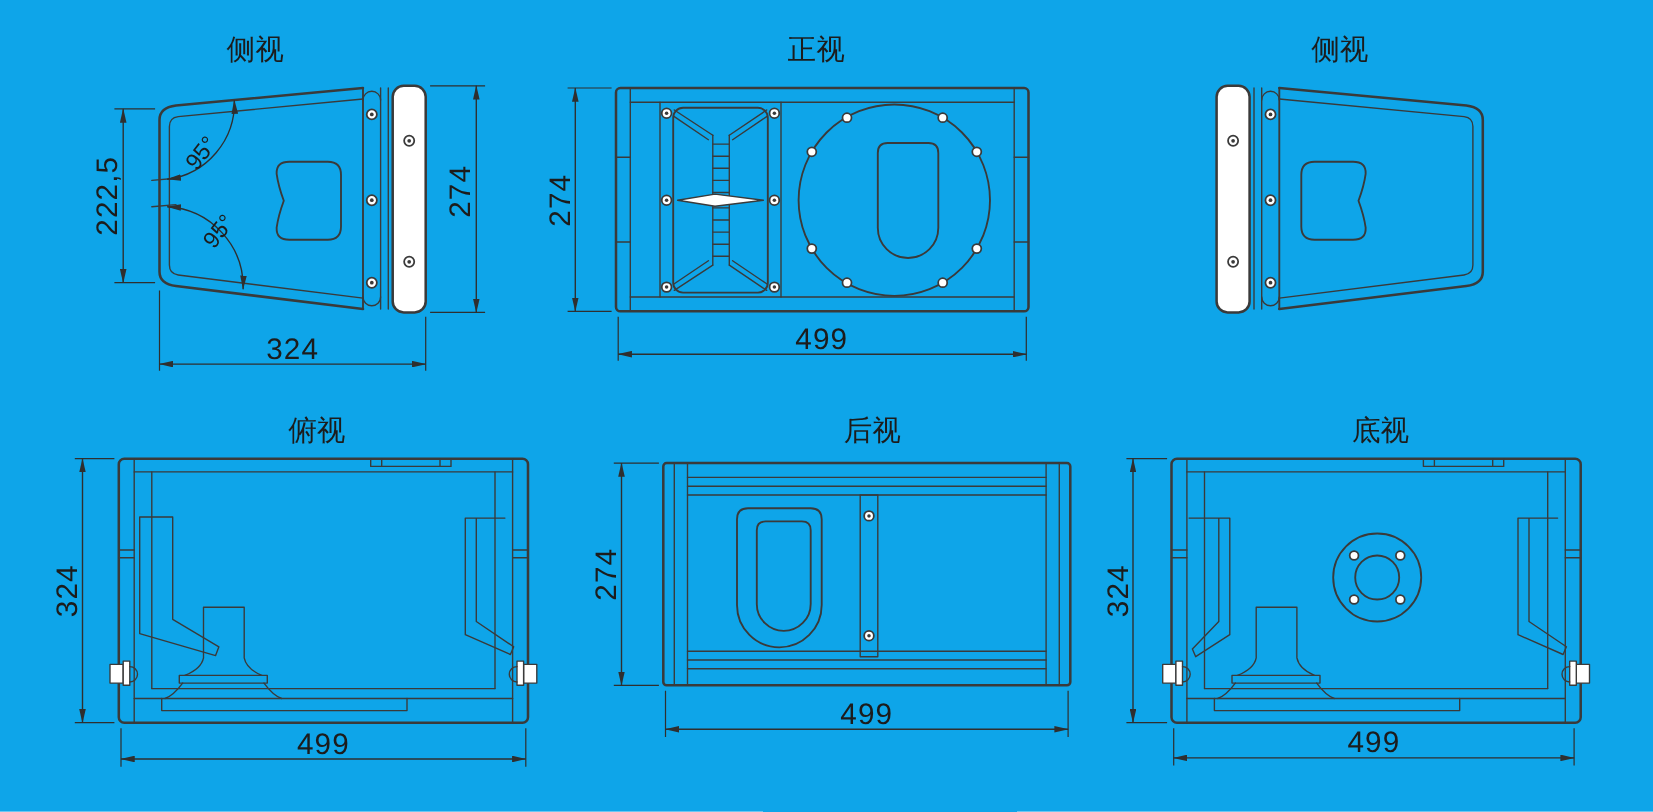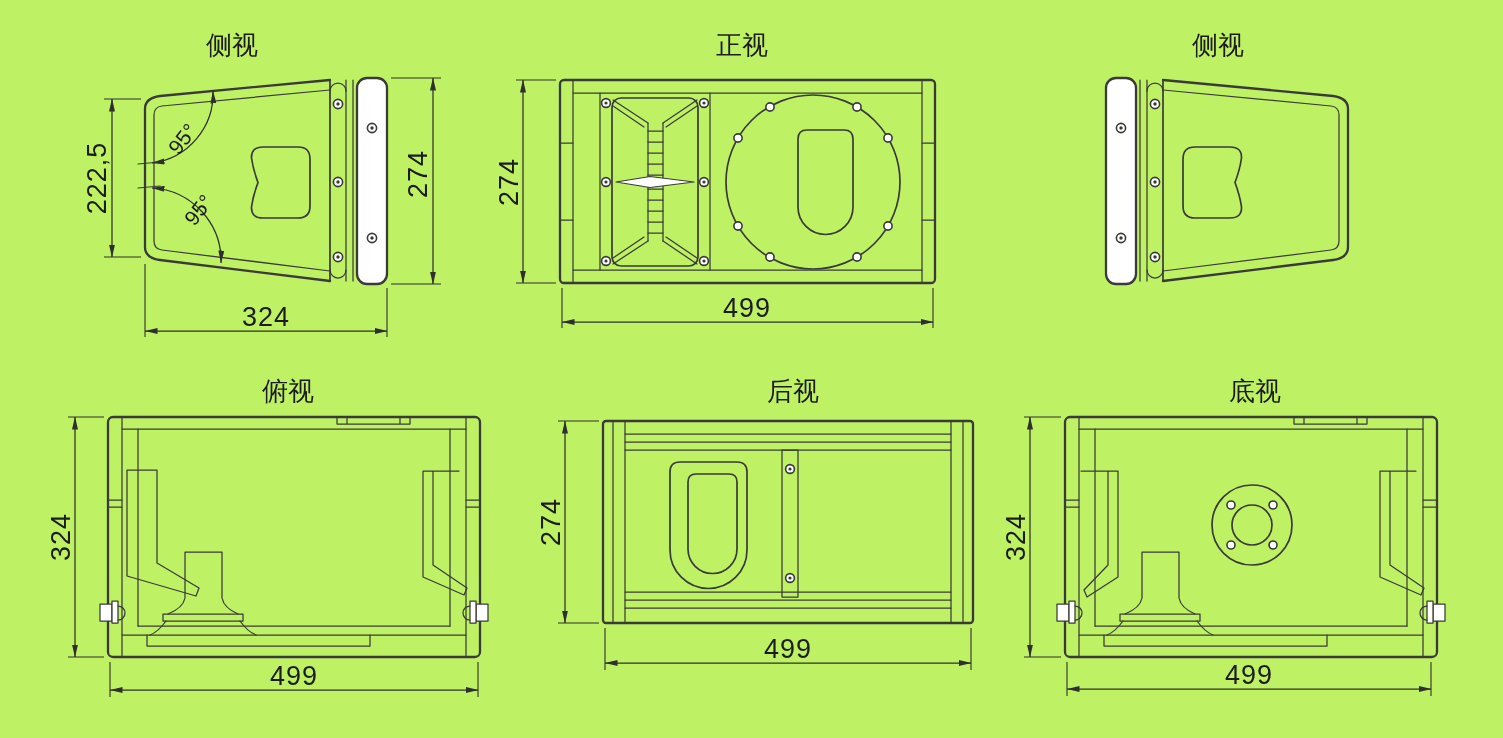--- a/index.html
+++ b/index.html
@@ -1,16 +1,16 @@
 <!DOCTYPE html>
 <html><head>
 <meta charset="utf-8">
 <style>
   html,body{margin:0;padding:0;background:#ffffff;}
-  .canvas{position:relative;width:1503px;height:738px;background:#bef264;overflow:hidden;}
+  .canvas{position:relative;width:1503px;height:738px;background:#0ea5e9;overflow:hidden;}
   svg{display:block;}
   .ol  {fill:none;stroke:#3a3a3a;stroke-width:2.3;stroke-linejoin:round;stroke-linecap:round;}
   .md  {fill:none;stroke:#3a3a3a;stroke-width:1.7;stroke-linejoin:round;stroke-linecap:round;}
   .tn  {fill:none;stroke:#3a3a3a;stroke-width:1.25;stroke-linejoin:round;stroke-linecap:round;}
   .dim {fill:none;stroke:#2f2f2f;stroke-width:1.25;marker-start:url(#arr);marker-end:url(#arr);}
   .ext {fill:none;stroke:#2f2f2f;stroke-width:1.1;}
   .scr {fill:#ffffff;stroke:#3a3a3a;stroke-width:1.6;}
   .dot {fill:#3a3a3a;stroke:none;}
   .fillw{fill:#ffffff;}
   .title-text{font:26px "Liberation Serif","DejaVu Serif",serif;fill:#1c1c1c;}

